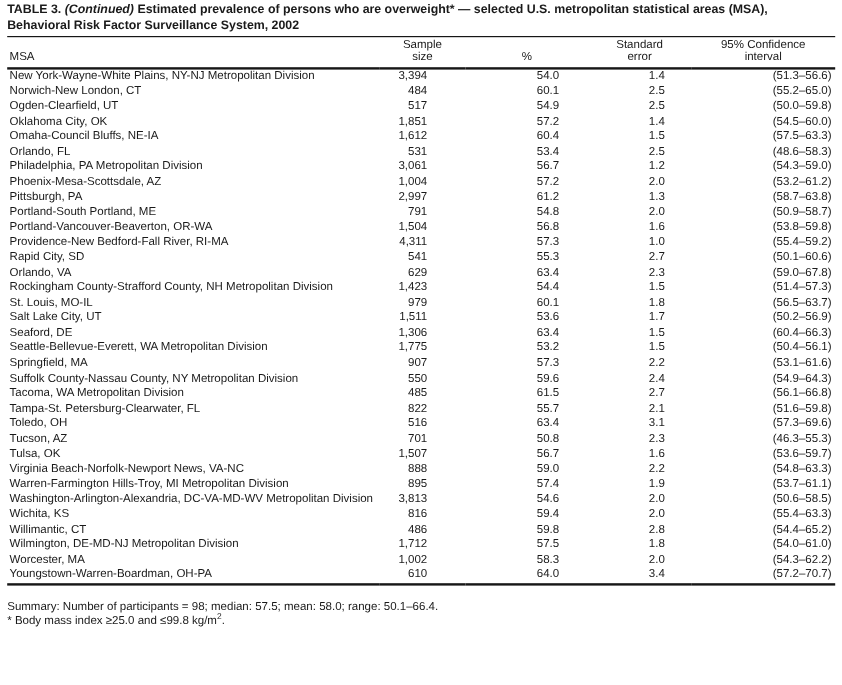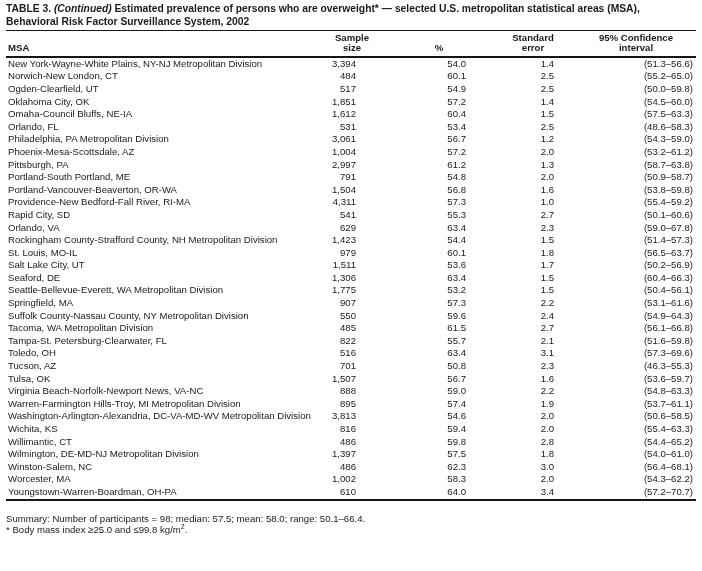--- a/index.html
+++ b/index.html
@@ -24,21 +24,21 @@
     border-collapse: collapse;
     border-bottom: 2.5px solid #161616;
   }
   col.c1 { width: 310px; }
   col.c2 { width: 72px; }
   col.c3 { width: 102px; }
   col.c4 { width: 86px; }
   col.c5 { width: 120px; }
 
   thead th {
-    font-weight: bold;
+    font-weight: normal;
     font-size: 9.6px;
     line-height: 10.6px;
     vertical-align: bottom;
     padding: 2px 0 2px 0;
     border-bottom: 2.5px solid #161616;
   }
   th.h-msa { text-align: left; padding-left: 2px; }
   th.h-c   { text-align: center; }
   .hl { display: block; }
 
@@ -349,33 +349,26 @@
     <tr>
       <td class="c-msa">Willimantic, CT</td>
       <td class="c-num c-sample">486</td>
       <td class="c-num c-pct">59.8</td>
       <td class="c-num c-se">2.8</td>
       <td class="c-num c-ci">(54.4–65.2)</td>
     </tr>
 
     <tr>
       <td class="c-msa">Wilmington, DE-MD-NJ Metropolitan Division</td>
-      <td class="c-num c-sample">1,397</td>
+      <td class="c-num c-sample">1,712</td>
       <td class="c-num c-pct">57.5</td>
       <td class="c-num c-se">1.8</td>
       <td class="c-num c-ci">(54.0–61.0)</td>
     </tr>
 
-    <tr>
-      <td class="c-msa">Winston-Salem, NC</td>
-      <td class="c-num c-sample">486</td>
-      <td class="c-num c-pct">62.3</td>
-      <td class="c-num c-se">3.0</td>
-      <td class="c-num c-ci">(56.4–68.1)</td>
-    </tr>
 
     <tr>
       <td class="c-msa">Worcester, MA</td>
       <td class="c-num c-sample">1,002</td>
       <td class="c-num c-pct">58.3</td>
       <td class="c-num c-se">2.0</td>
       <td class="c-num c-ci">(54.3–62.2)</td>
     </tr>
 
     <tr>

